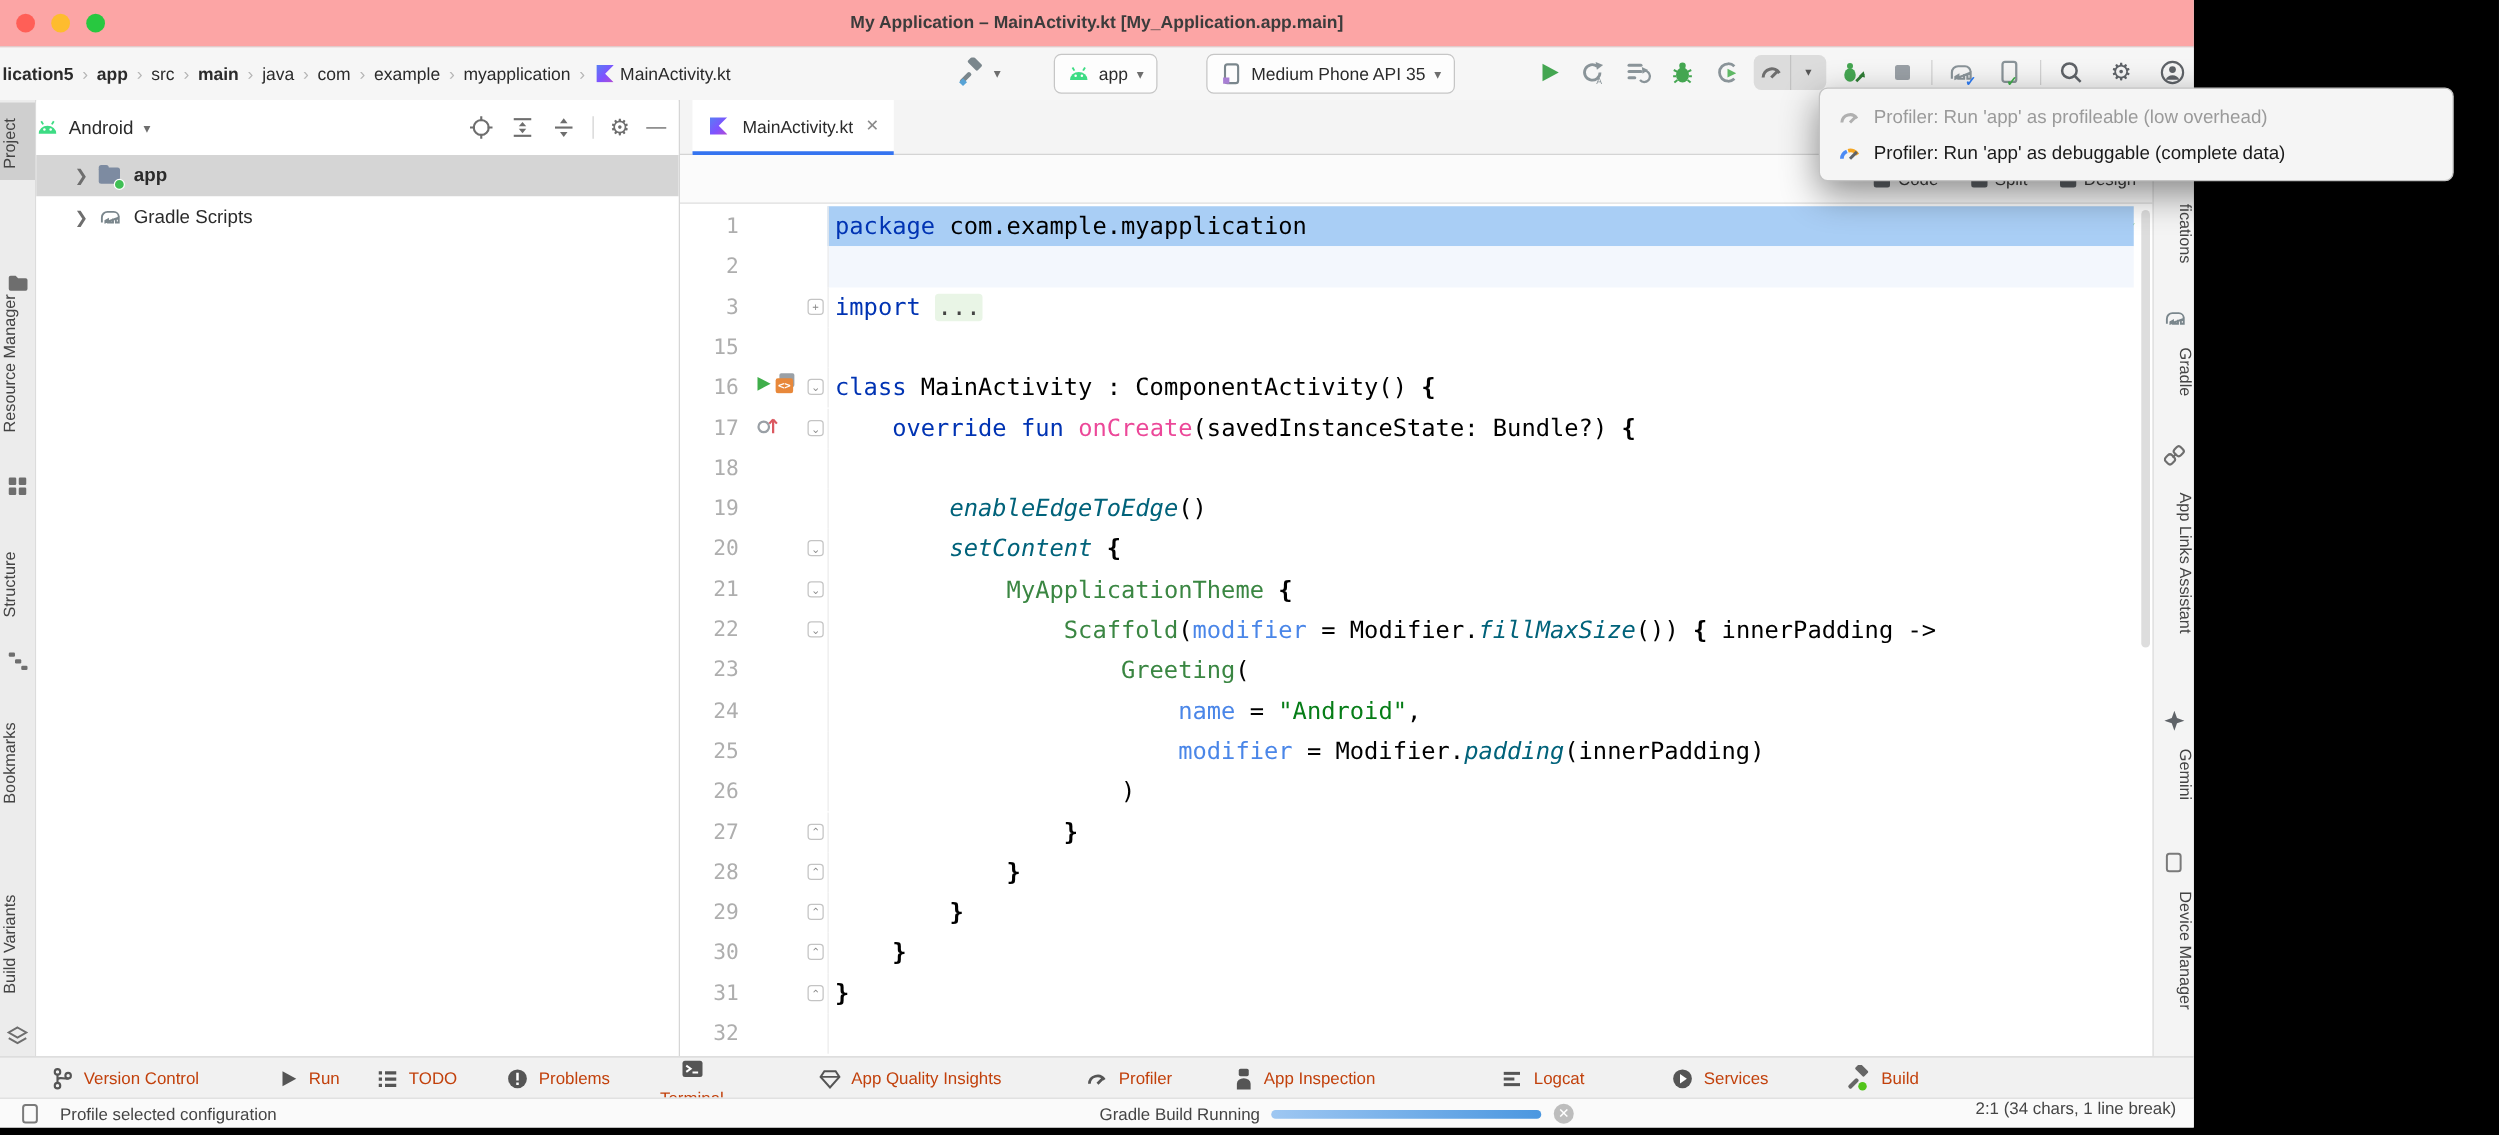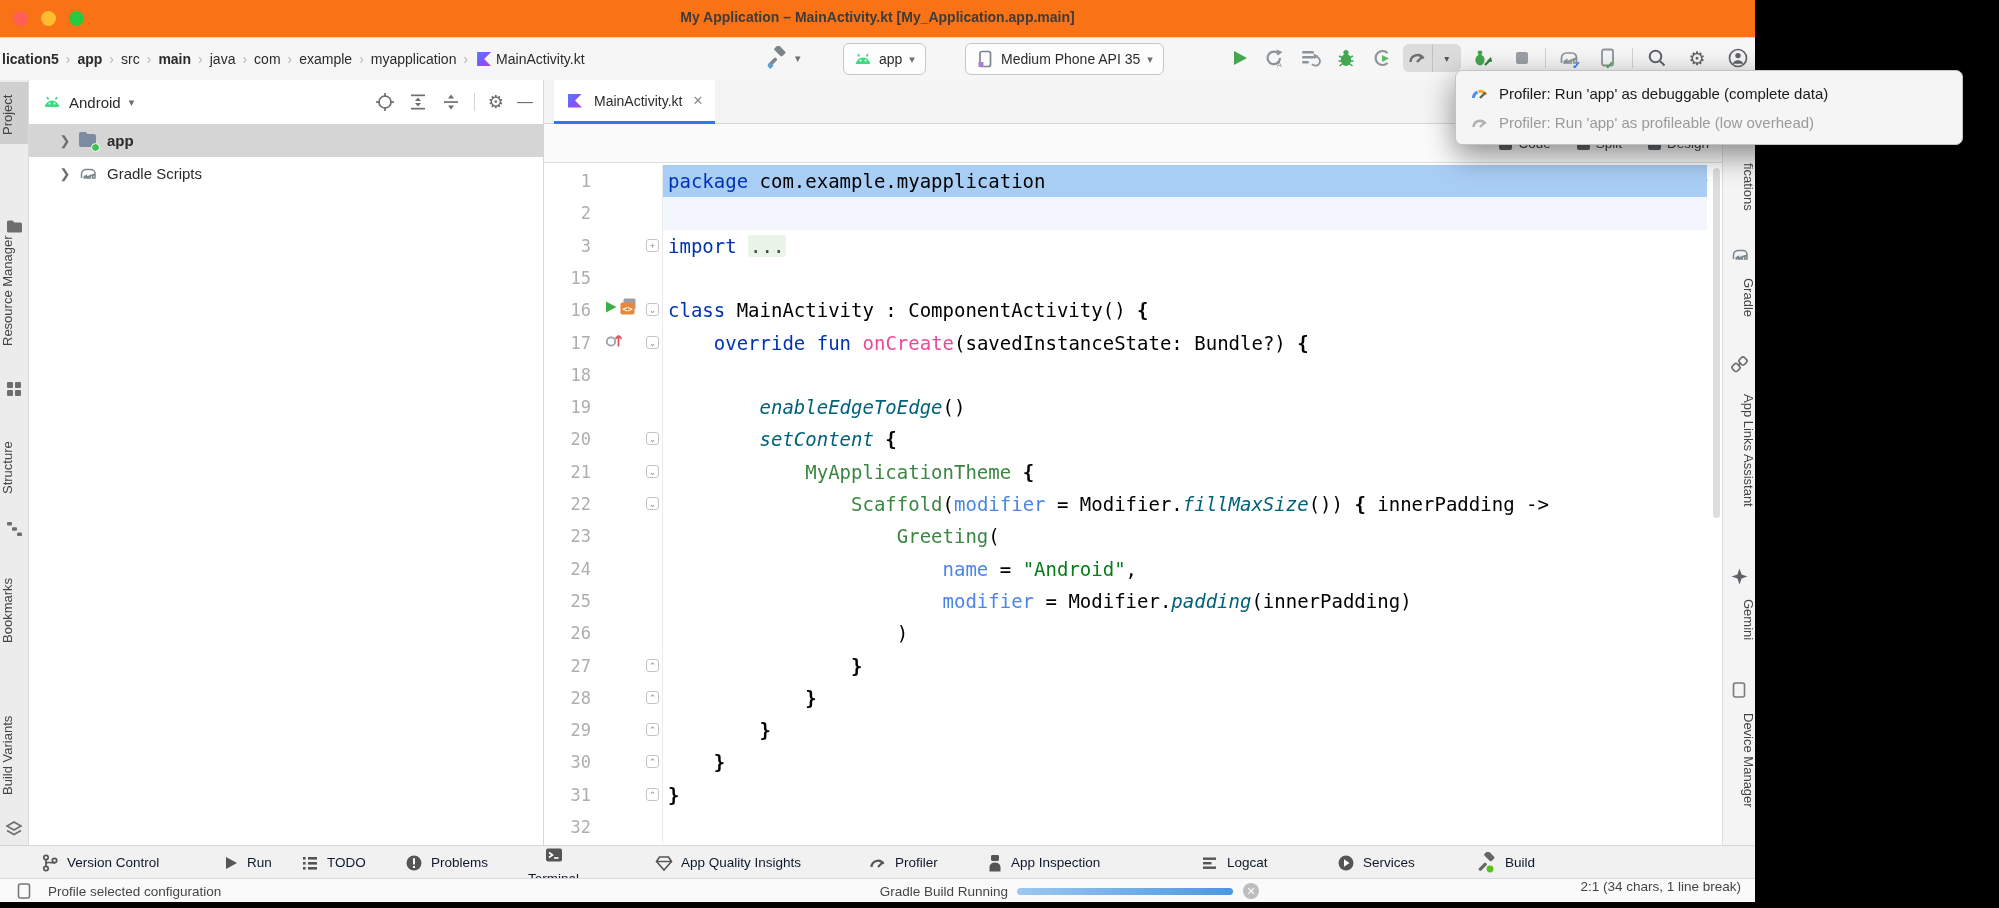--- a/index.html
+++ b/index.html
@@ -1,21 +1,21 @@
 <!DOCTYPE html>
 <html><head>
 <meta charset="utf-8">
 <style>
   html,body{margin:0;padding:0;background:#000;}
   #canvas{position:relative;width:1999px;height:908px;background:#000;overflow:hidden;
           font-family:"Liberation Sans",sans-serif;-webkit-font-smoothing:antialiased;}
   #window{position:absolute;left:0;top:0;width:1755px;height:902px;background:#fff;}
 
   
-  #titlebar{position:absolute;left:0;top:0;width:1755px;height:37px;background:#f97316;border-bottom:1px solid #d8d8d8;}
+  #titlebar{position:absolute;left:0;top:0;width:1755px;height:37px;background:#fca5a5;border-bottom:1px solid #d8d8d8;}
   .tl{position:absolute;top:11px;width:15px;height:15px;border-radius:50%;}
   #title-text{position:absolute;left:0;right:0;top:9px;text-align:center;font-size:14px;font-weight:bold;color:#3c3c3c;}
 
   
   #toolbar{position:absolute;left:0;top:38px;width:1755px;height:42px;background:#f6f6f6;border-bottom:1px solid #d8d8d8;}
   #breadcrumbs{position:absolute;left:0;top:0;height:42px;display:flex;align-items:center;font-size:14px;color:#2b2b2b;white-space:nowrap;}
   .crumb{padding:0 2px;}
   .crumb.bold{font-weight:bold;}
   .crumb-sep{color:#b6b6b6;padding:0 5px;font-size:14px;}
   .kotlin-icon{display:inline-block;width:14px;height:14px;margin:0 5px 0 2px;vertical-align:-2px;
@@ -32,21 +32,21 @@
 
   
   #left-stripe{position:absolute;left:0;top:80px;width:28px;height:765px;background:#ececec;border-right:1px solid #dcdcdc;}
   .vlabel-l{position:absolute;left:0;width:28px;display:flex;justify-content:center;
             writing-mode:vertical-rl;transform:rotate(180deg);font-size:13px;color:#444;}
   .stripe-ico{position:absolute;left:5px;width:18px;height:18px;color:#6e6e6e;}
   #stripe-active{position:absolute;left:0;top:2px;width:28px;height:62px;background:#cfcfcf;}
 
   
   #project-panel{position:absolute;left:29px;top:80px;width:514px;height:765px;background:#fff;}
-  #panel-header{position:absolute;left:0;top:0;width:100%;height:44px;display:flex;align-items:center;padding-left:14px;box-sizing:border-box;}
+  #panel-header{position:absolute;left:0;top:0;width:100%;height:44px;display:flex;align-items:center;box-sizing:border-box;}
   #panel-title{font-size:15px;color:#2b2b2b;margin:0 8px 0 8px;}
   #panel-actions{position:absolute;right:10px;top:0;height:44px;display:flex;align-items:center;gap:13px;color:#6e6e6e;}
   .tree-row{position:absolute;left:0;width:100%;height:33px;display:flex;align-items:center;font-size:15px;color:#2b2b2b;}
   .tree-row .chev{color:#6e6e6e;font-size:13px;width:16px;text-align:center;margin-left:28px;}
   .tree-row.selected{background:#d5d5d5;}
   .tree-ico{width:20px;height:18px;margin:0 8px 0 6px;position:relative;}
   .folder-shape{position:absolute;left:0;top:2px;width:17px;height:13px;background:#7d8ba1;border-radius:2px;}
   .folder-tab{position:absolute;left:0;top:0px;width:8px;height:4px;background:#7d8ba1;border-radius:2px 2px 0 0;}
   .run-dot{position:absolute;right:-1px;bottom:-2px;width:7px;height:7px;border-radius:50%;background:#3fbf54;border:1.5px solid #fff;}
 
@@ -82,21 +82,21 @@
   #inspect-check{position:absolute;right:14px;top:10px;color:#4caf50;font-weight:bold;font-size:18px;}
   #scroll-thumb{position:absolute;right:3px;top:88px;width:7px;height:350px;background:#00000022;border-radius:4px;}
 
   
   #right-stripe{position:absolute;left:1722px;top:80px;width:33px;height:765px;background:#f4f4f4;border-left:1px solid #dcdcdc;box-sizing:border-box;}
   .vlabel-r{position:absolute;left:0;width:33px;display:flex;justify-content:center;writing-mode:vertical-rl;font-size:13px;color:#444;}
   .rs-ico{position:absolute;left:8px;width:17px;height:17px;color:#6e6e6e;}
 
   
   #bottombar{position:absolute;left:0;top:845px;width:1755px;height:33px;background:#f1f1f1;border-top:1px solid #d6d6d6;box-sizing:border-box;}
-  .bb-item{position:absolute;top:0;height:33px;display:flex;align-items:center;gap:7px;font-size:13.5px;color:#0f172a;}
+  .bb-item{position:absolute;top:0;height:33px;display:flex;align-items:center;gap:7px;font-size:13.5px;color:#c2410c;}
 
   
   #statusbar{position:absolute;left:0;top:878px;width:1755px;height:24px;background:#fafafa;border-top:1px solid #d9d9d9;box-sizing:border-box;font-size:13.5px;color:#454545;}
   #status-left{position:absolute;left:16px;top:0;height:24px;display:flex;align-items:center;gap:16px;}
   #status-task{position:absolute;left:830px;top:0;width:178px;height:24px;display:flex;align-items:center;justify-content:flex-end;}
   #progress{position:absolute;left:1017px;top:9px;width:216px;height:7px;border-radius:4px;background:linear-gradient(90deg,#9ec7f2,#4b97e0);}
   #progress-cancel{position:absolute;left:1243px;top:4px;width:16px;height:16px;border-radius:50%;background:#bdbdbd;color:#fff;font-size:11px;line-height:16px;text-align:center;}
   #status-right{position:absolute;right:14px;top:0;height:24px;display:flex;align-items:center;gap:18px;flex-direction:column;}
 
   
@@ -728,33 +728,33 @@
             <svg width="18" height="20" viewBox="0 0 18 20" xmlns="http://www.w3.org/2000/svg">
               <rect x="3.5" y="9" width="11" height="8.5" rx="1.8" stroke="#8a8a8a" fill="none" stroke-width="1.7"></rect>
               <path d="M6.5 9 V6 a3.6 3.6 0 0 1 7 -1.2" stroke="#8a8a8a" fill="none" stroke-width="1.7"></path>
             </svg>
           </span>
       </div>
     </div>
   </div>
 
   <div id="popup">
+      <div class="popup-row disabled">
+        <span>
+          <svg width="20" height="20" viewBox="0 0 20 20" xmlns="http://www.w3.org/2000/svg">
+            <path d="M3.5 14 a6.5 6.5 0 0 1 12 -3.2" stroke="#b0b0b0" stroke-width="2.4" fill="none"></path>
+            <line x1="10" y1="14" x2="15" y2="9" stroke="#b0b0b0" stroke-width="2.4"></line>
+          </svg>
+        </span>
+        <span>Profiler: Run 'app' as profileable (low overhead)</span>
+      </div>
       <div class="popup-row enabled">
         <span>
           <svg width="20" height="20" viewBox="0 0 20 20" xmlns="http://www.w3.org/2000/svg">
             <path d="M3.5 14 a6.5 6.5 0 0 1 4 -5.9" stroke="#4c8bf5" stroke-width="3" fill="none"></path>
             <path d="M8.5 7.6 a6.5 6.5 0 0 1 7.5 3.2" stroke="#f5a623" stroke-width="3" fill="none"></path>
             <line x1="10" y1="14" x2="15.5" y2="8.5" stroke="#5f6368" stroke-width="2.4"></line>
           </svg>
         </span>
         <span>Profiler: Run 'app' as debuggable (complete data)</span>
       </div>
-      <div class="popup-row disabled">
-        <span>
-          <svg width="20" height="20" viewBox="0 0 20 20" xmlns="http://www.w3.org/2000/svg">
-            <path d="M3.5 14 a6.5 6.5 0 0 1 12 -3.2" stroke="#b0b0b0" stroke-width="2.4" fill="none"></path>
-            <line x1="10" y1="14" x2="15" y2="9" stroke="#b0b0b0" stroke-width="2.4"></line>
-          </svg>
-        </span>
-        <span>Profiler: Run 'app' as profileable (low overhead)</span>
-      </div>
     </div>
 </div>
 
 </body></html>

